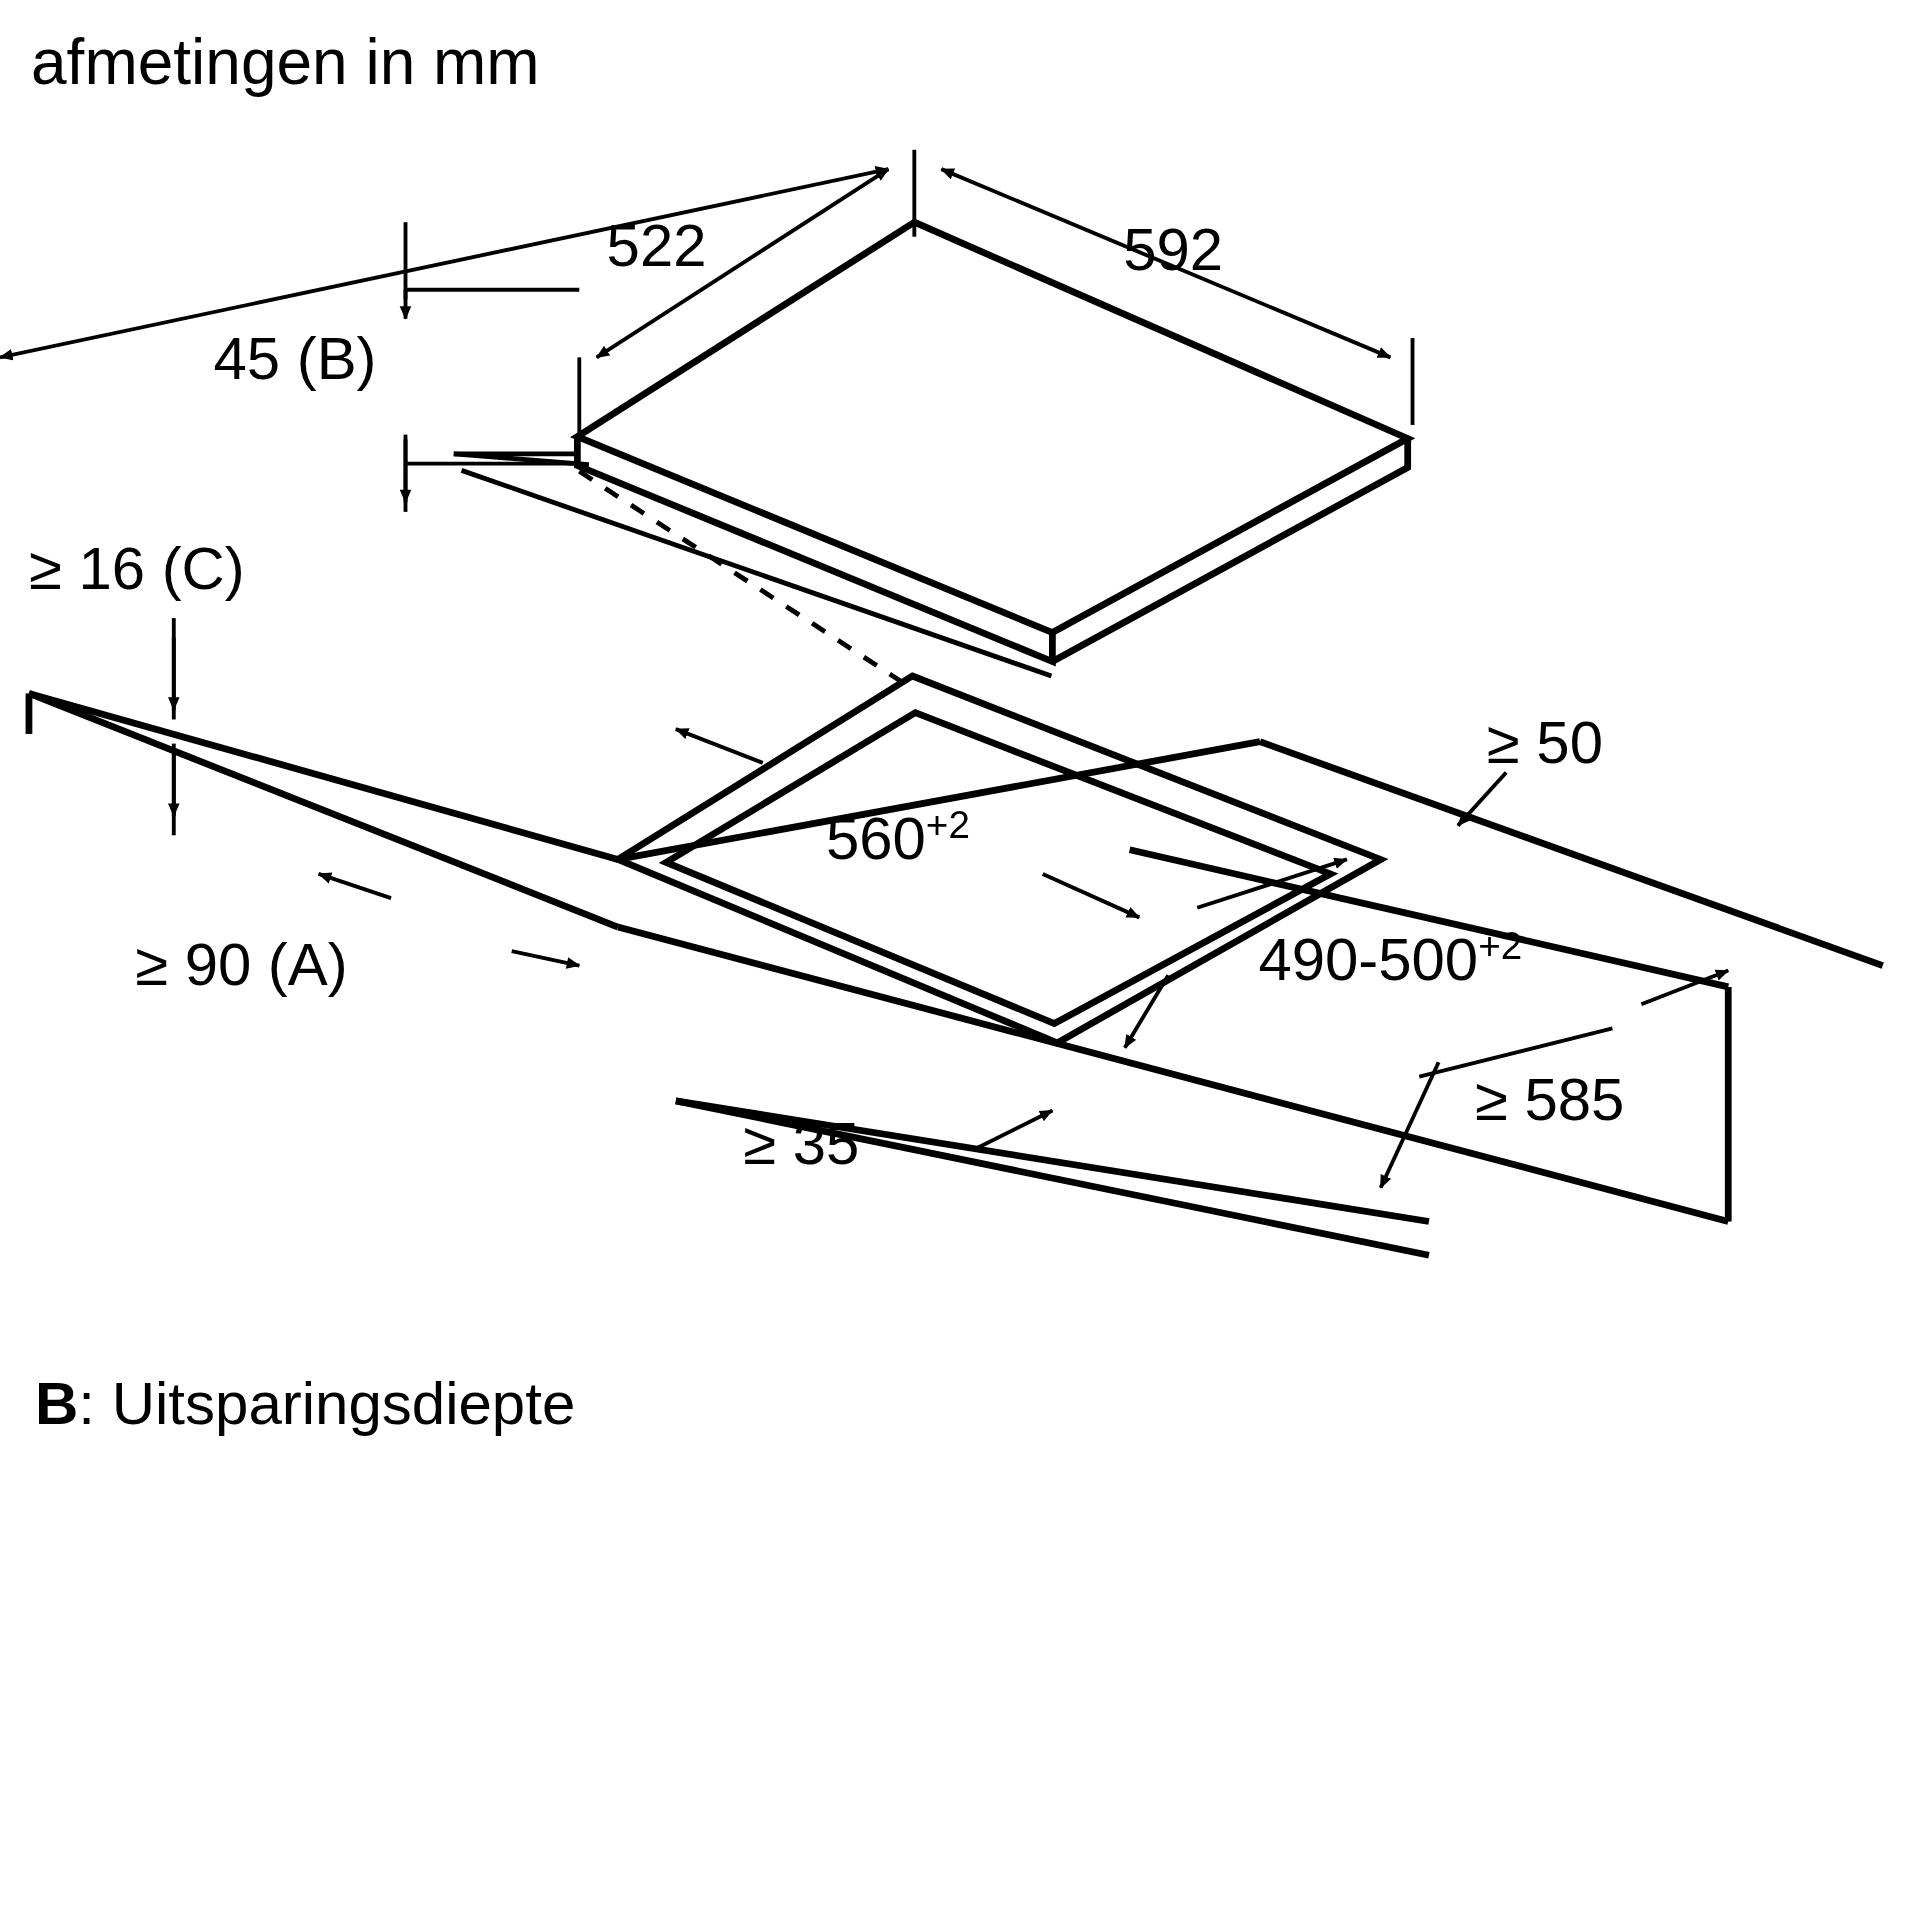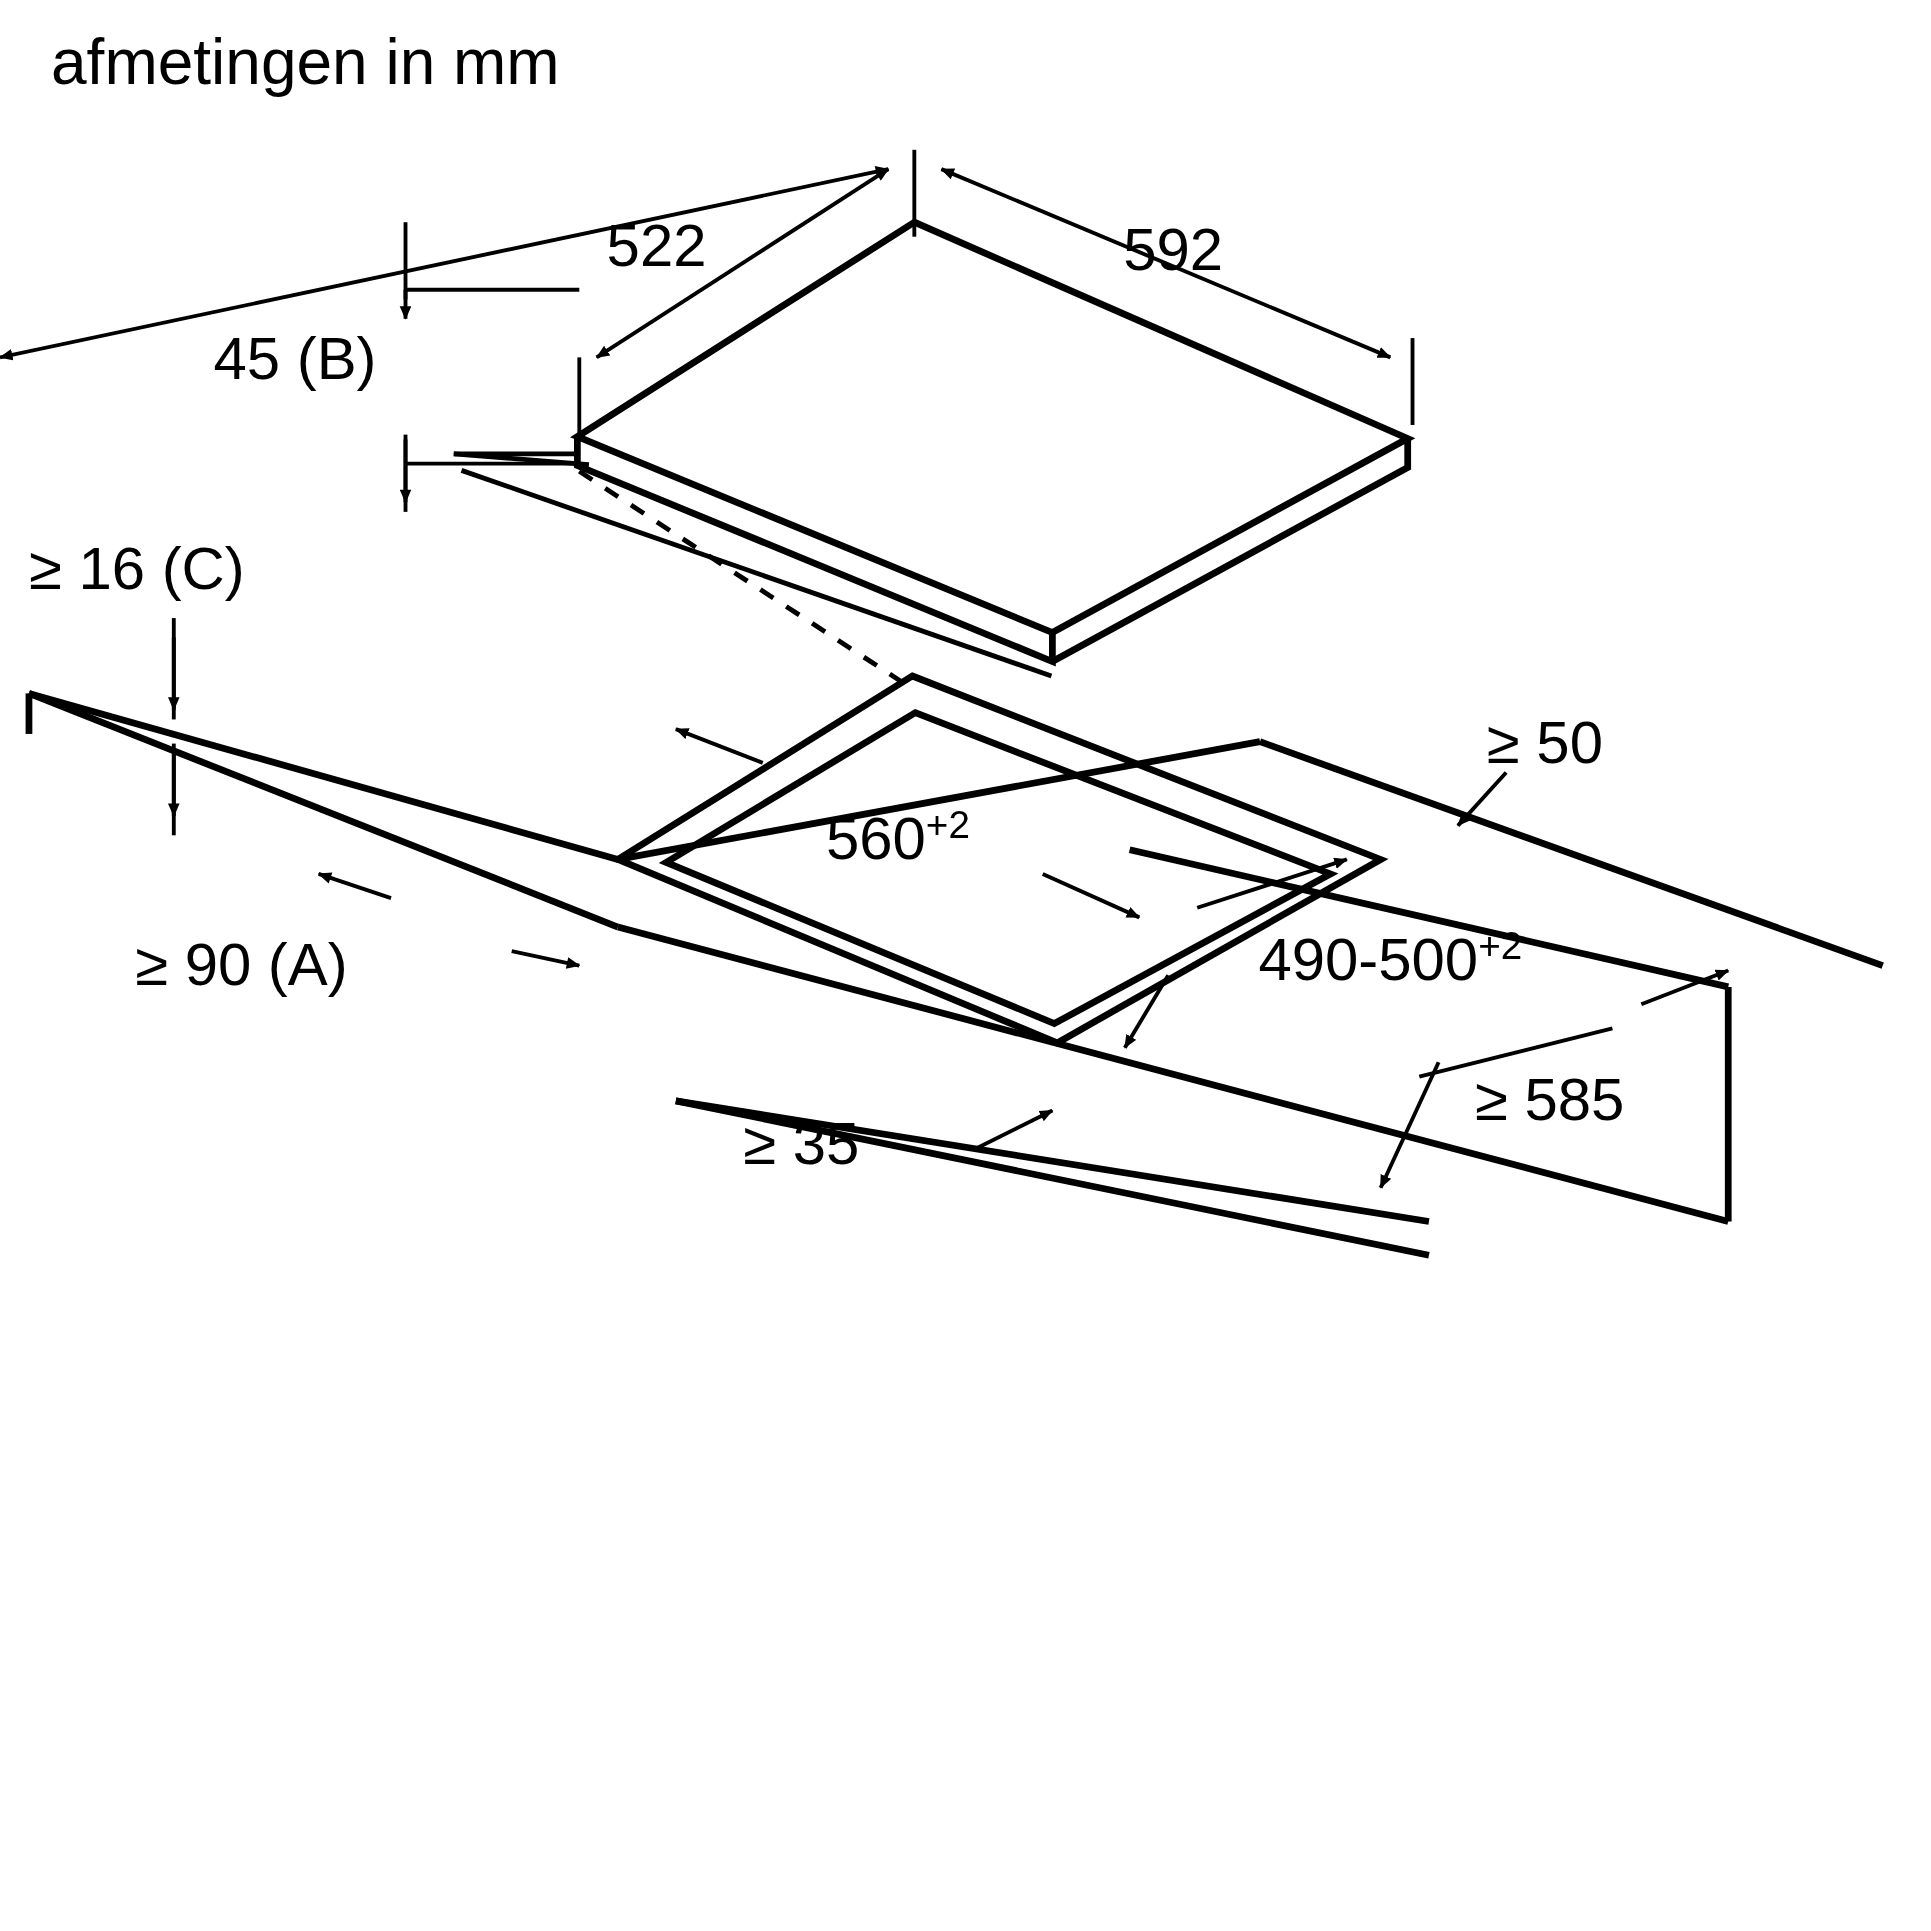--- a/index.html
+++ b/index.html
@@ -17,21 +17,21 @@
   }
   #diagram-root {
     position: absolute;
     left: 0;
     top: 0;
     width: 1931px;
     height: 1931px;
   }
   .title-text {
     position: absolute;
-    left: 51px;
+    left: 31px;
     top: 25px;
     font-size: 64px;
     letter-spacing: 0px;
     white-space: nowrap;
   }
   svg.figure {
     position: absolute;
     left: 0;
     top: 0;
     width: 1931px;
@@ -166,16 +166,17 @@
     <line class="ln ln-thin" x1="1560" y1="800" x2="1510" y2="855" marker-end="url(#arrowEnd)"></line>
     <text class="dim" x="1540" y="790" text-anchor="start">≥ 50</text>
 
     <line class="ln ln-thin" x1="1700" y1="1040" x2="1790" y2="1005" marker-end="url(#arrowEnd)"></line>
     <line class="ln ln-thin" x1="1490" y1="1100" x2="1430" y2="1230" marker-end="url(#arrowEnd)"></line>
     <line class="ln ln-thin" x1="1670" y1="1065" x2="1470" y2="1115"></line>
     <text class="dim" x="1605" y="1160" text-anchor="middle">≥ 585</text>
   </svg>
 
   <div class="legend">
+    <div class="legend-row"><span class="legend-letter">B</span><span>: Uitsparingsdiepte</span></div>
   </div>
 
 </div>
 
 
 </body></html>

